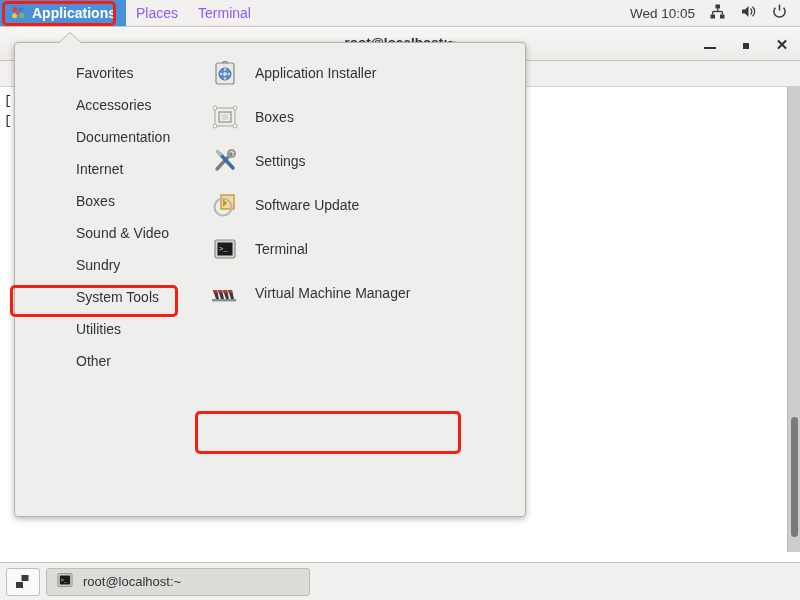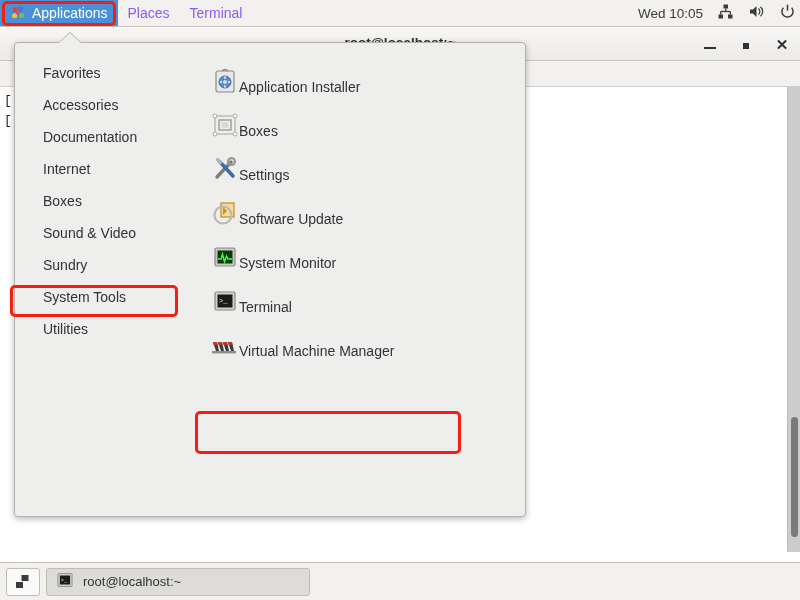--- a/index.html
+++ b/index.html
@@ -20,24 +20,24 @@
     display: flex; align-items: center;
     z-index: 40;
   }
   .panel-left { display: flex; align-items: center; height: 100%; }
   .panel-btn {
     display: flex; align-items: center; gap: 6px;
     height: 100%; padding: 0 10px;
     font-size: 14px; color: #8b5cf6;
     white-space: nowrap;
   }
-  .panel-btn.active { background: #4a90d9; color: #ffffff; }
+  .panel-btn.active { background: #4a90d9; color: #ffffff; font-weight: bold; }
   .panel-right {
     margin-left: auto; display: flex; align-items: center; gap: 14px;
-    padding-right: 4px; font-size: 13.5px; color: #3b3b38;
+    padding-right: 12px; font-size: 13.5px; color: #3b3b38;
   }
   .gnome-logo {
     width: 16px; height: 16px; position: relative; display: inline-block;
   }
 
   
   .window {
     position: absolute; left: 0px; top: 28px; width: 800px; height: 525px;
     background: #ffffff;
     z-index: 10;
@@ -108,30 +108,31 @@
     width: 0; height: 0;
     border-left: 11px solid transparent;
     border-right: 11px solid transparent;
     border-bottom: 10px solid #eeeeec;
     filter: drop-shadow(0 -1px 0 #b6b2ab);
     z-index: 31;
   }
   .cat-col {
     width: 184px; padding-top: 14px;
     border-right: 1px solid transparent;
+    padding-left: 33px;
   }
   .cat-item {
     height: 32px; display: flex; align-items: center;
     padding-left: 28px; font-size: 14px; color: #2e3436;
     position: relative;
   }
   .app-col { flex: 1; padding-top: 8px; }
   .app-item {
-    height: 44px; display: flex; align-items: flex-end;
-    padding-left: 12px; 
+    height: 44px; display: flex; align-items: center;
+    padding-left: 12px; gap: 16px;
     font-size: 14px; color: #2e3436;
     position: relative;
   }
   .app-label { white-space: nowrap; }
   .app-icon { width: 28px; height: 28px; flex: none; position: relative; }
 
   
   .annot {
     position: absolute; border: 3px solid #f21f14; border-radius: 5px;
     pointer-events: none; z-index: 60;
@@ -213,20 +214,23 @@
         <span>Sound &amp; Video</span>
       </div>
       <div class="cat-item">
         <span>Sundry</span>
       </div>
       <div class="cat-item">
         <span>System Tools</span>
       </div>
       <div class="cat-item">
         <span>Utilities</span>
+      </div>
+      <div class="cat-item">
+        <span>Other</span>
       </div>
     </div>
 
     <div class="app-col">
 
       <div class="app-item">
         <span class="app-icon">
           <svg width="28" height="28" viewBox="0 0 28 28">
             <rect x="5" y="4" width="18" height="21" rx="2" fill="#e8e8e6" stroke="#8a8a86" stroke-width="1.2"></rect>
             <path d="M11 4 q3 -3 6 0" fill="none" stroke="#8a8a86" stroke-width="1.6"></path>
@@ -276,30 +280,20 @@
           <svg width="28" height="28" viewBox="0 0 28 28">
             <rect x="10" y="4" width="13" height="14" fill="#f5d9a0" stroke="#c8921f" stroke-width="1.3"></rect>
             <circle cx="12" cy="16" r="8.5" fill="none" stroke="#b8b8b4" stroke-width="2.2"></circle>
             <path d="M12 8 l4 4 -4 4" fill="#c8921f"></path>
           </svg>
         </span>
         <span class="app-label">Software Update</span>
       </div>
 
 
-      <div class="app-item">
-        <span class="app-icon">
-          <svg width="28" height="28" viewBox="0 0 28 28">
-            <rect x="4" y="5" width="20" height="18" rx="1.5" fill="#c9c9c5" stroke="#8a8a86" stroke-width="1.2"></rect>
-            <rect x="6.5" y="7.5" width="15" height="13" fill="#0b3b0b"></rect>
-            <polyline points="7,16 10,16 11.5,11 13.5,19 15.5,13 17,16 21,16" fill="none" stroke="#4ef24e" stroke-width="1.4"></polyline>
-          </svg>
-        </span>
-        <span class="app-label">System Monitor</span>
-      </div>
 
       <div class="app-item">
         <span class="app-icon">
           <svg width="28" height="28" viewBox="0 0 28 28">
             <rect x="4" y="5" width="20" height="18" rx="1.5" fill="#d2d2ce" stroke="#8a8a86" stroke-width="1.2"></rect>
             <rect x="6.5" y="7.5" width="15" height="13" fill="#1b1b1b"></rect>
             <text x="8" y="16" font-family="Liberation Mono, monospace" font-size="7" fill="#eaeaea">&gt;_</text>
           </svg>
         </span>
         <span class="app-label">Terminal</span>

